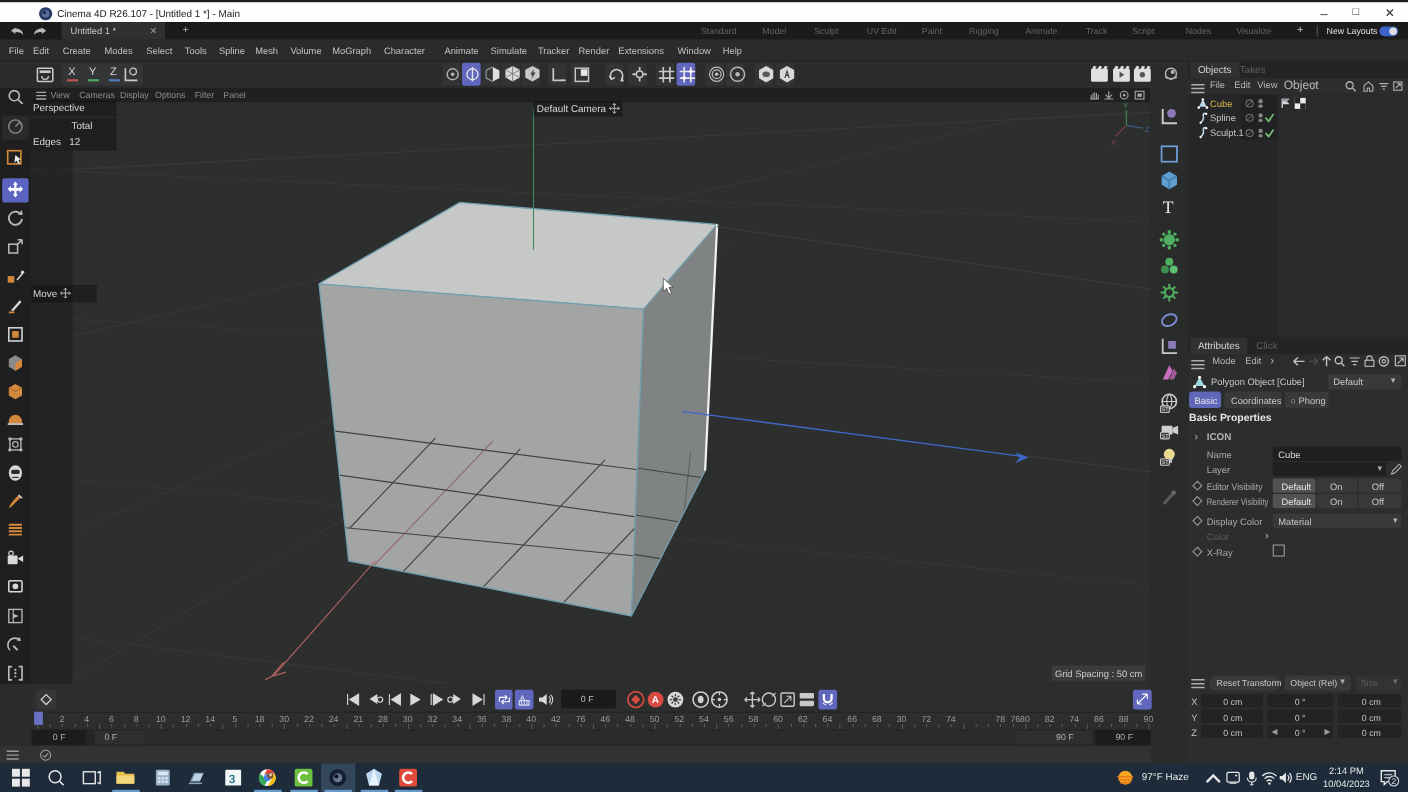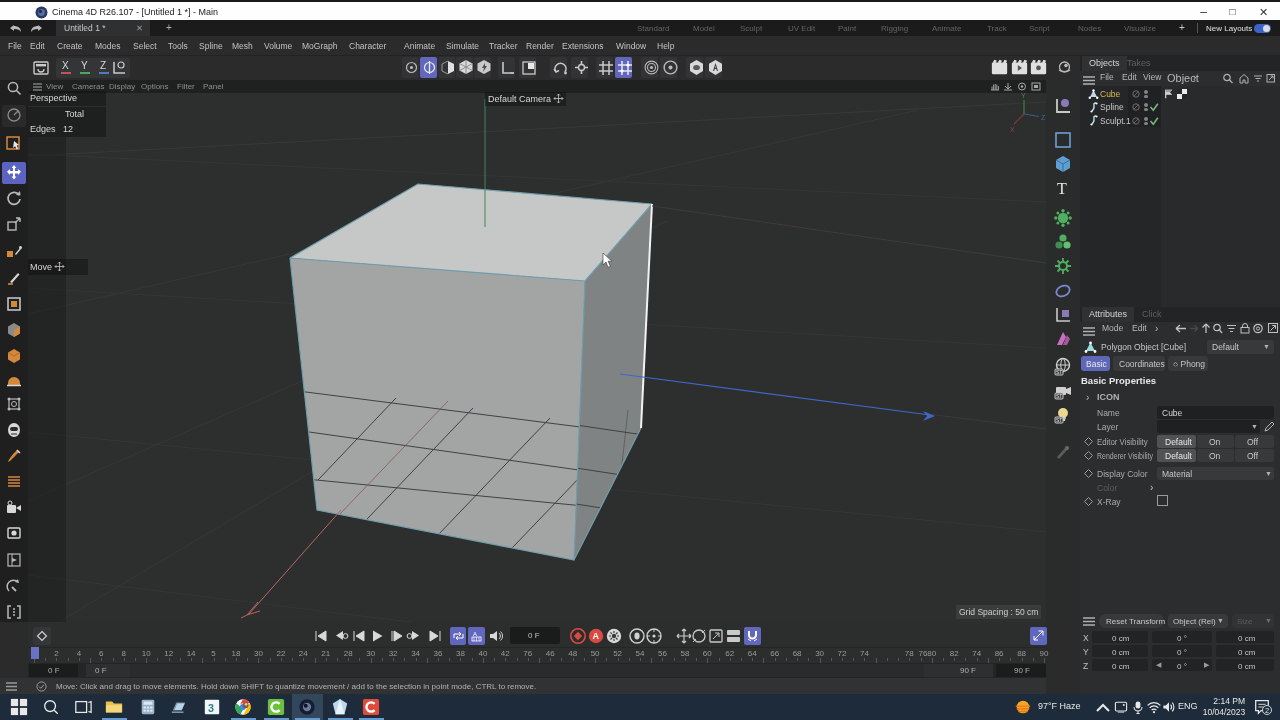--- a/index.html
+++ b/index.html
@@ -892,21 +892,20 @@
     </div>
 
 <div class="a" id="stat">
  <svg style="left:6px;top:4px" width="12" height="9">
         <path d="M0,1h11M0,4.5h11M0,8h11" stroke="#9a9a9a" stroke-width="1.3"></path>
       </svg>
  <svg style="left:36px;top:3px" width="11" height="11" viewBox="0 0 11 11">
         <circle cx="5.5" cy="5.5" r="4.6" fill="none" stroke="#9a9a9a"></circle>
         <path d="M3.2,5.6l1.6,1.7 3-3.4" fill="none" stroke="#9a9a9a"></path>
       </svg>
- <div class="tx" style="left:56px;top:4px">Move: Click and drag to move elements. Hold down SHIFT to quantize movement / add to the selection in point mode, CTRL to remove.</div>
 </div>
 
 <div class="a" id="task">
       <svg class="tic" style="left:10px" viewBox="0 0 20 20">
         <rect x="1" y="1" width="8" height="8" fill="#e8e8e8"></rect>
         <rect x="11" y="1" width="8" height="8" fill="#e8e8e8"></rect>
         <rect x="1" y="11" width="8" height="8" fill="#e8e8e8"></rect>
         <rect x="11" y="11" width="8" height="8" fill="#e8e8e8"></rect>
       </svg>
       <svg class="tic" style="left:42px" viewBox="0 0 20 20">
@@ -1008,21 +1007,21 @@
       </svg>
       <svg class="tic" style="left:1146px;width:16px;height:16px;top:5px" viewBox="0 0 20 20">
         <path d="M2,8a11,11 0 0 1 16,0M4.5,11a7.5,7.5 0 0 1 11,0M7,14a4,4 0 0 1 6,0" fill="none" stroke="#e8e8e8" stroke-width="1.5"></path>
         <circle cx="10" cy="16.5" r="1.4" fill="#e8e8e8"></circle>
       </svg>
       <svg class="tic" style="left:1161px;width:16px;height:16px;top:5px" viewBox="0 0 20 20">
         <path d="M3,8v4h3l4,4V4L6,8z" fill="#e8e8e8"></path>
         <path d="M12,7a4.5,4.5 0 0 1 0,6M14,4.5a8,8 0 0 1 0,11" stroke="#e8e8e8" fill="none" stroke-width="1.4"></path>
       </svg>
       <div class="tx" style="left:1178px;top:7px;font-size:9px;color:#e8e8e8">ENG</div>
-      <div class="tx" style="left:1203px;top:2px;font-size:8.5px;color:#e8e8e8;width:42px;text-align:right">2:14 PM</div>
+      <div class="tx" style="left:1203px;top:2px;font-size:8.5px;color:#e8e8e8;width:42px;text-align:center">2:14 PM</div>
       <div class="tx" style="left:1196px;top:13px;font-size:8.5px;color:#e8e8e8;width:56px;text-align:center">10/04/2023</div>
       <svg class="tic" style="left:1253px" viewBox="0 0 20 20">
         <path d="M3,3h14v11H9l-3,3v-3H3z" fill="none" stroke="#e8e8e8" stroke-width="1.4"></path>
         <path d="M6,7h8M6,10h6" stroke="#e8e8e8"></path>
       </svg>
       <div class="a" style="left:1262px;top:11px;width:10px;height:10px;border-radius:5px;background:#1d2b3a;border:1px solid #cdd4dc"></div>
       <div class="tx" style="left:1265px;top:12px;font-size:7.5px;color:#e8e8e8">2</div>
     </div>
 
 </div>

